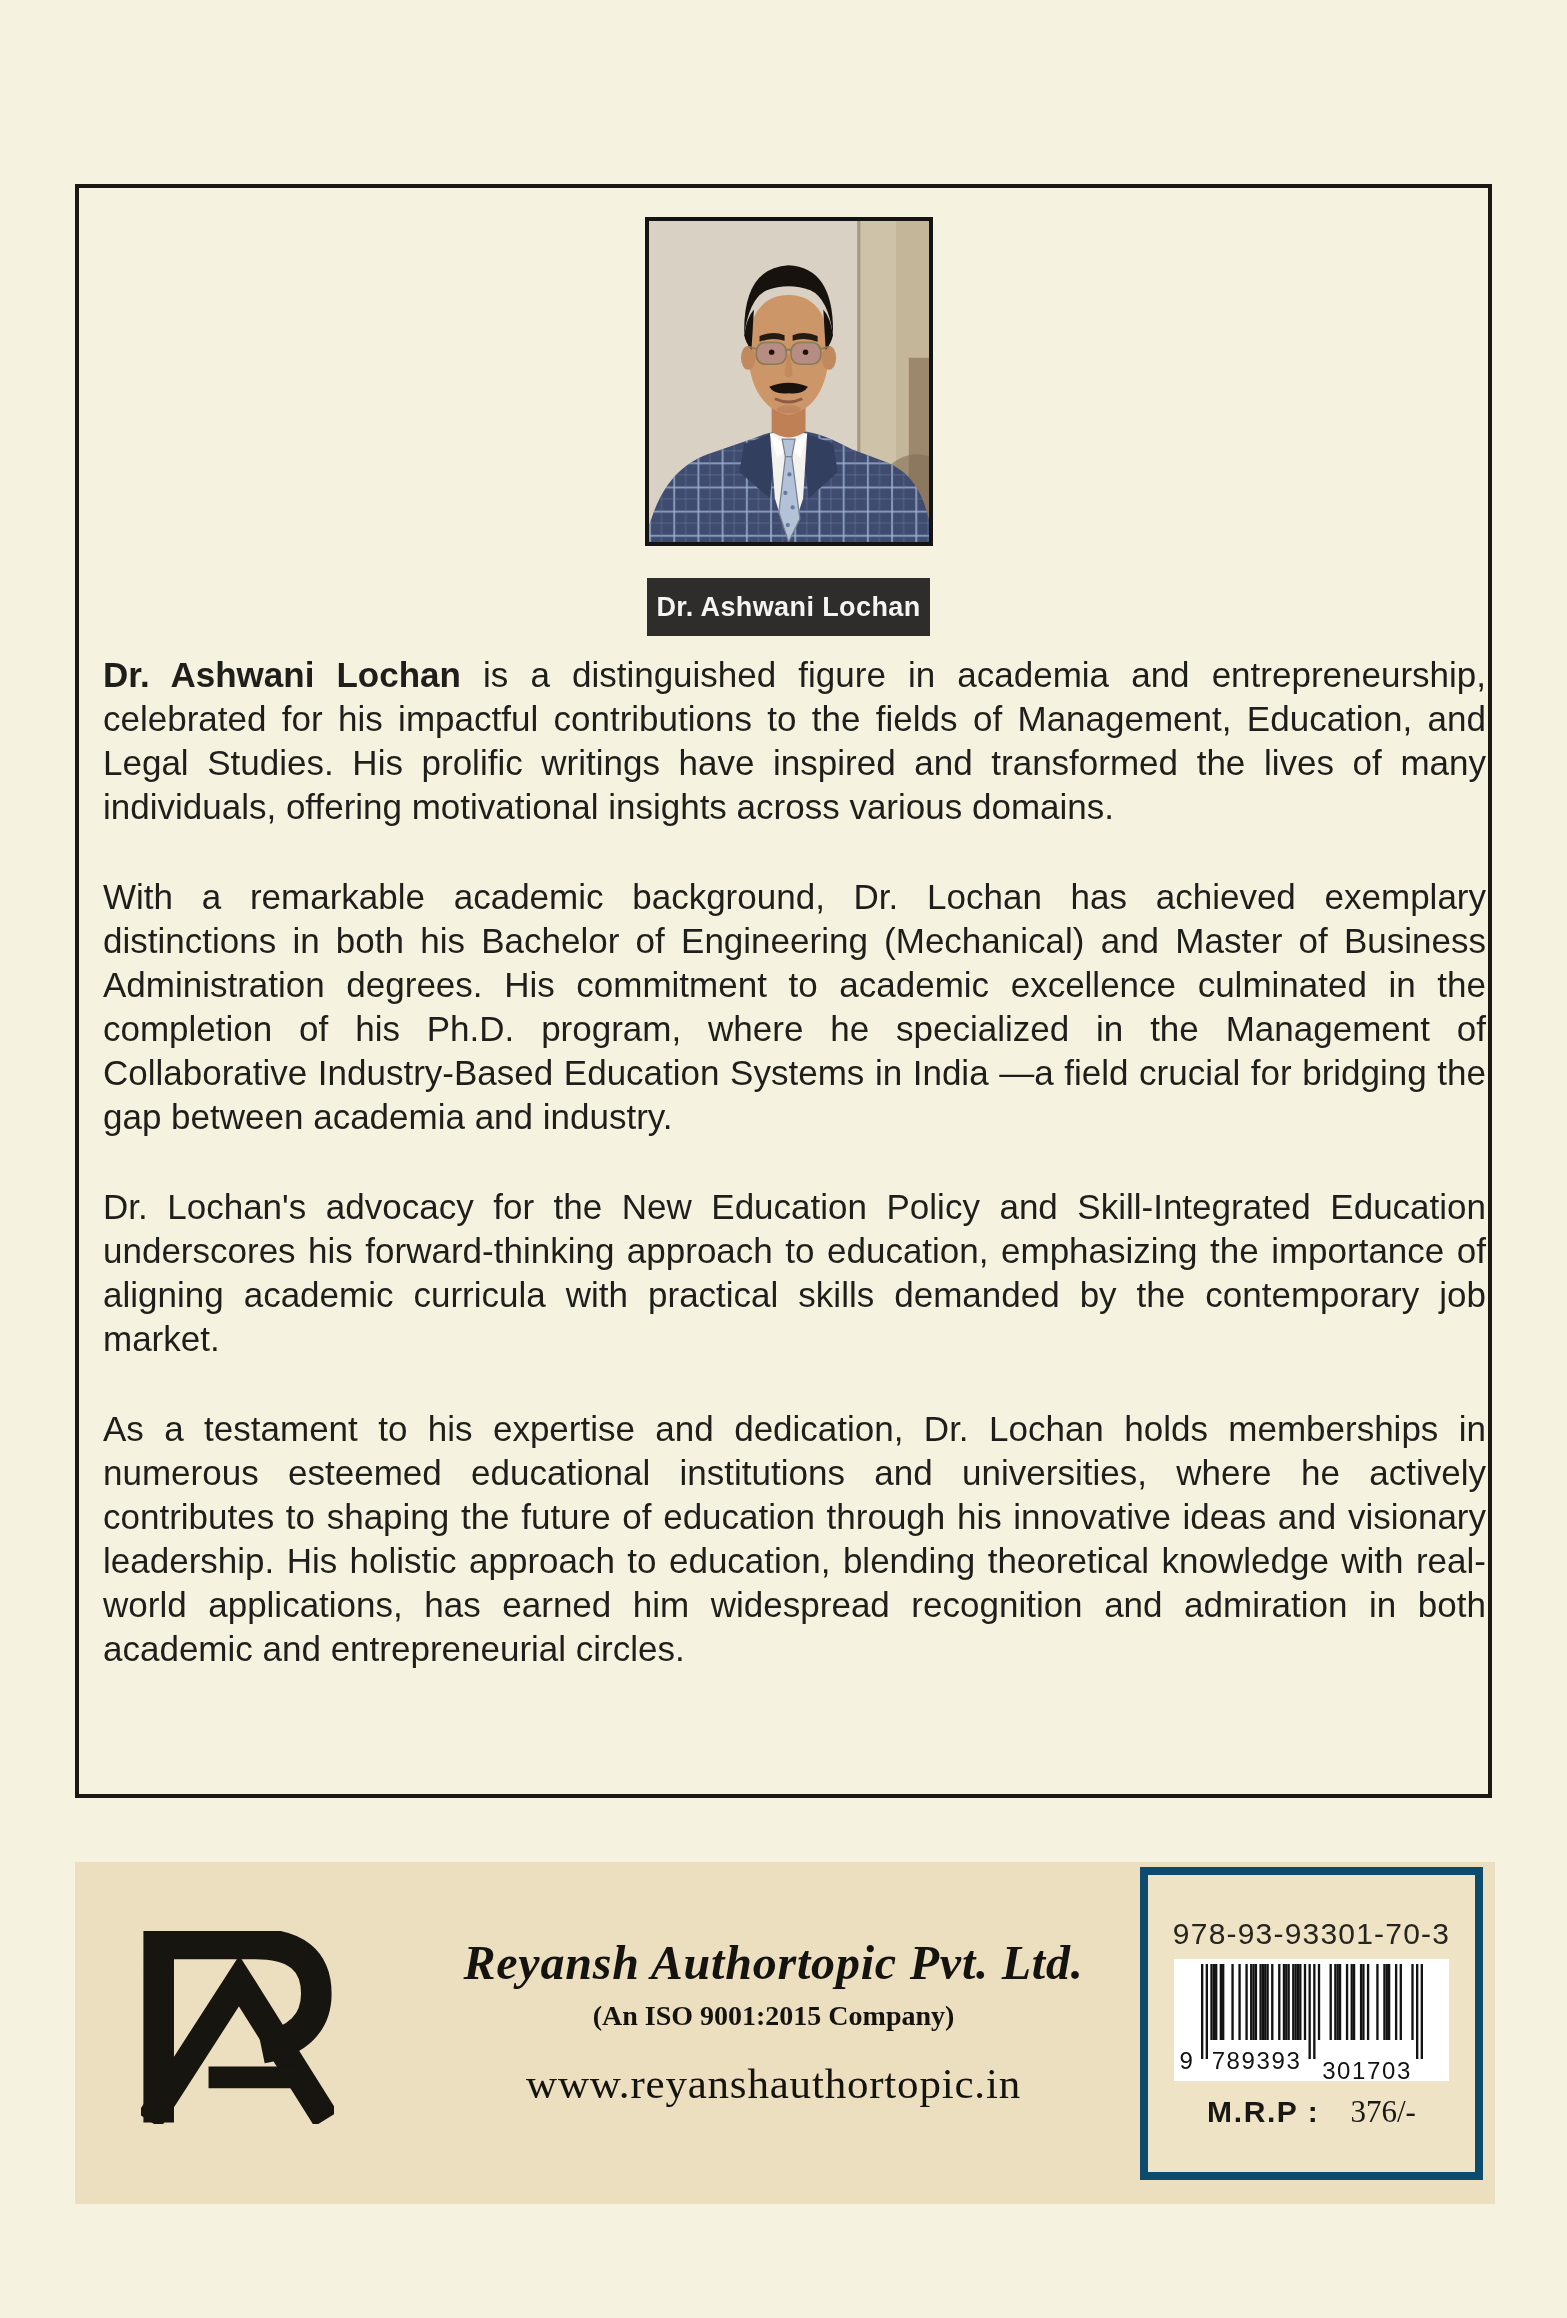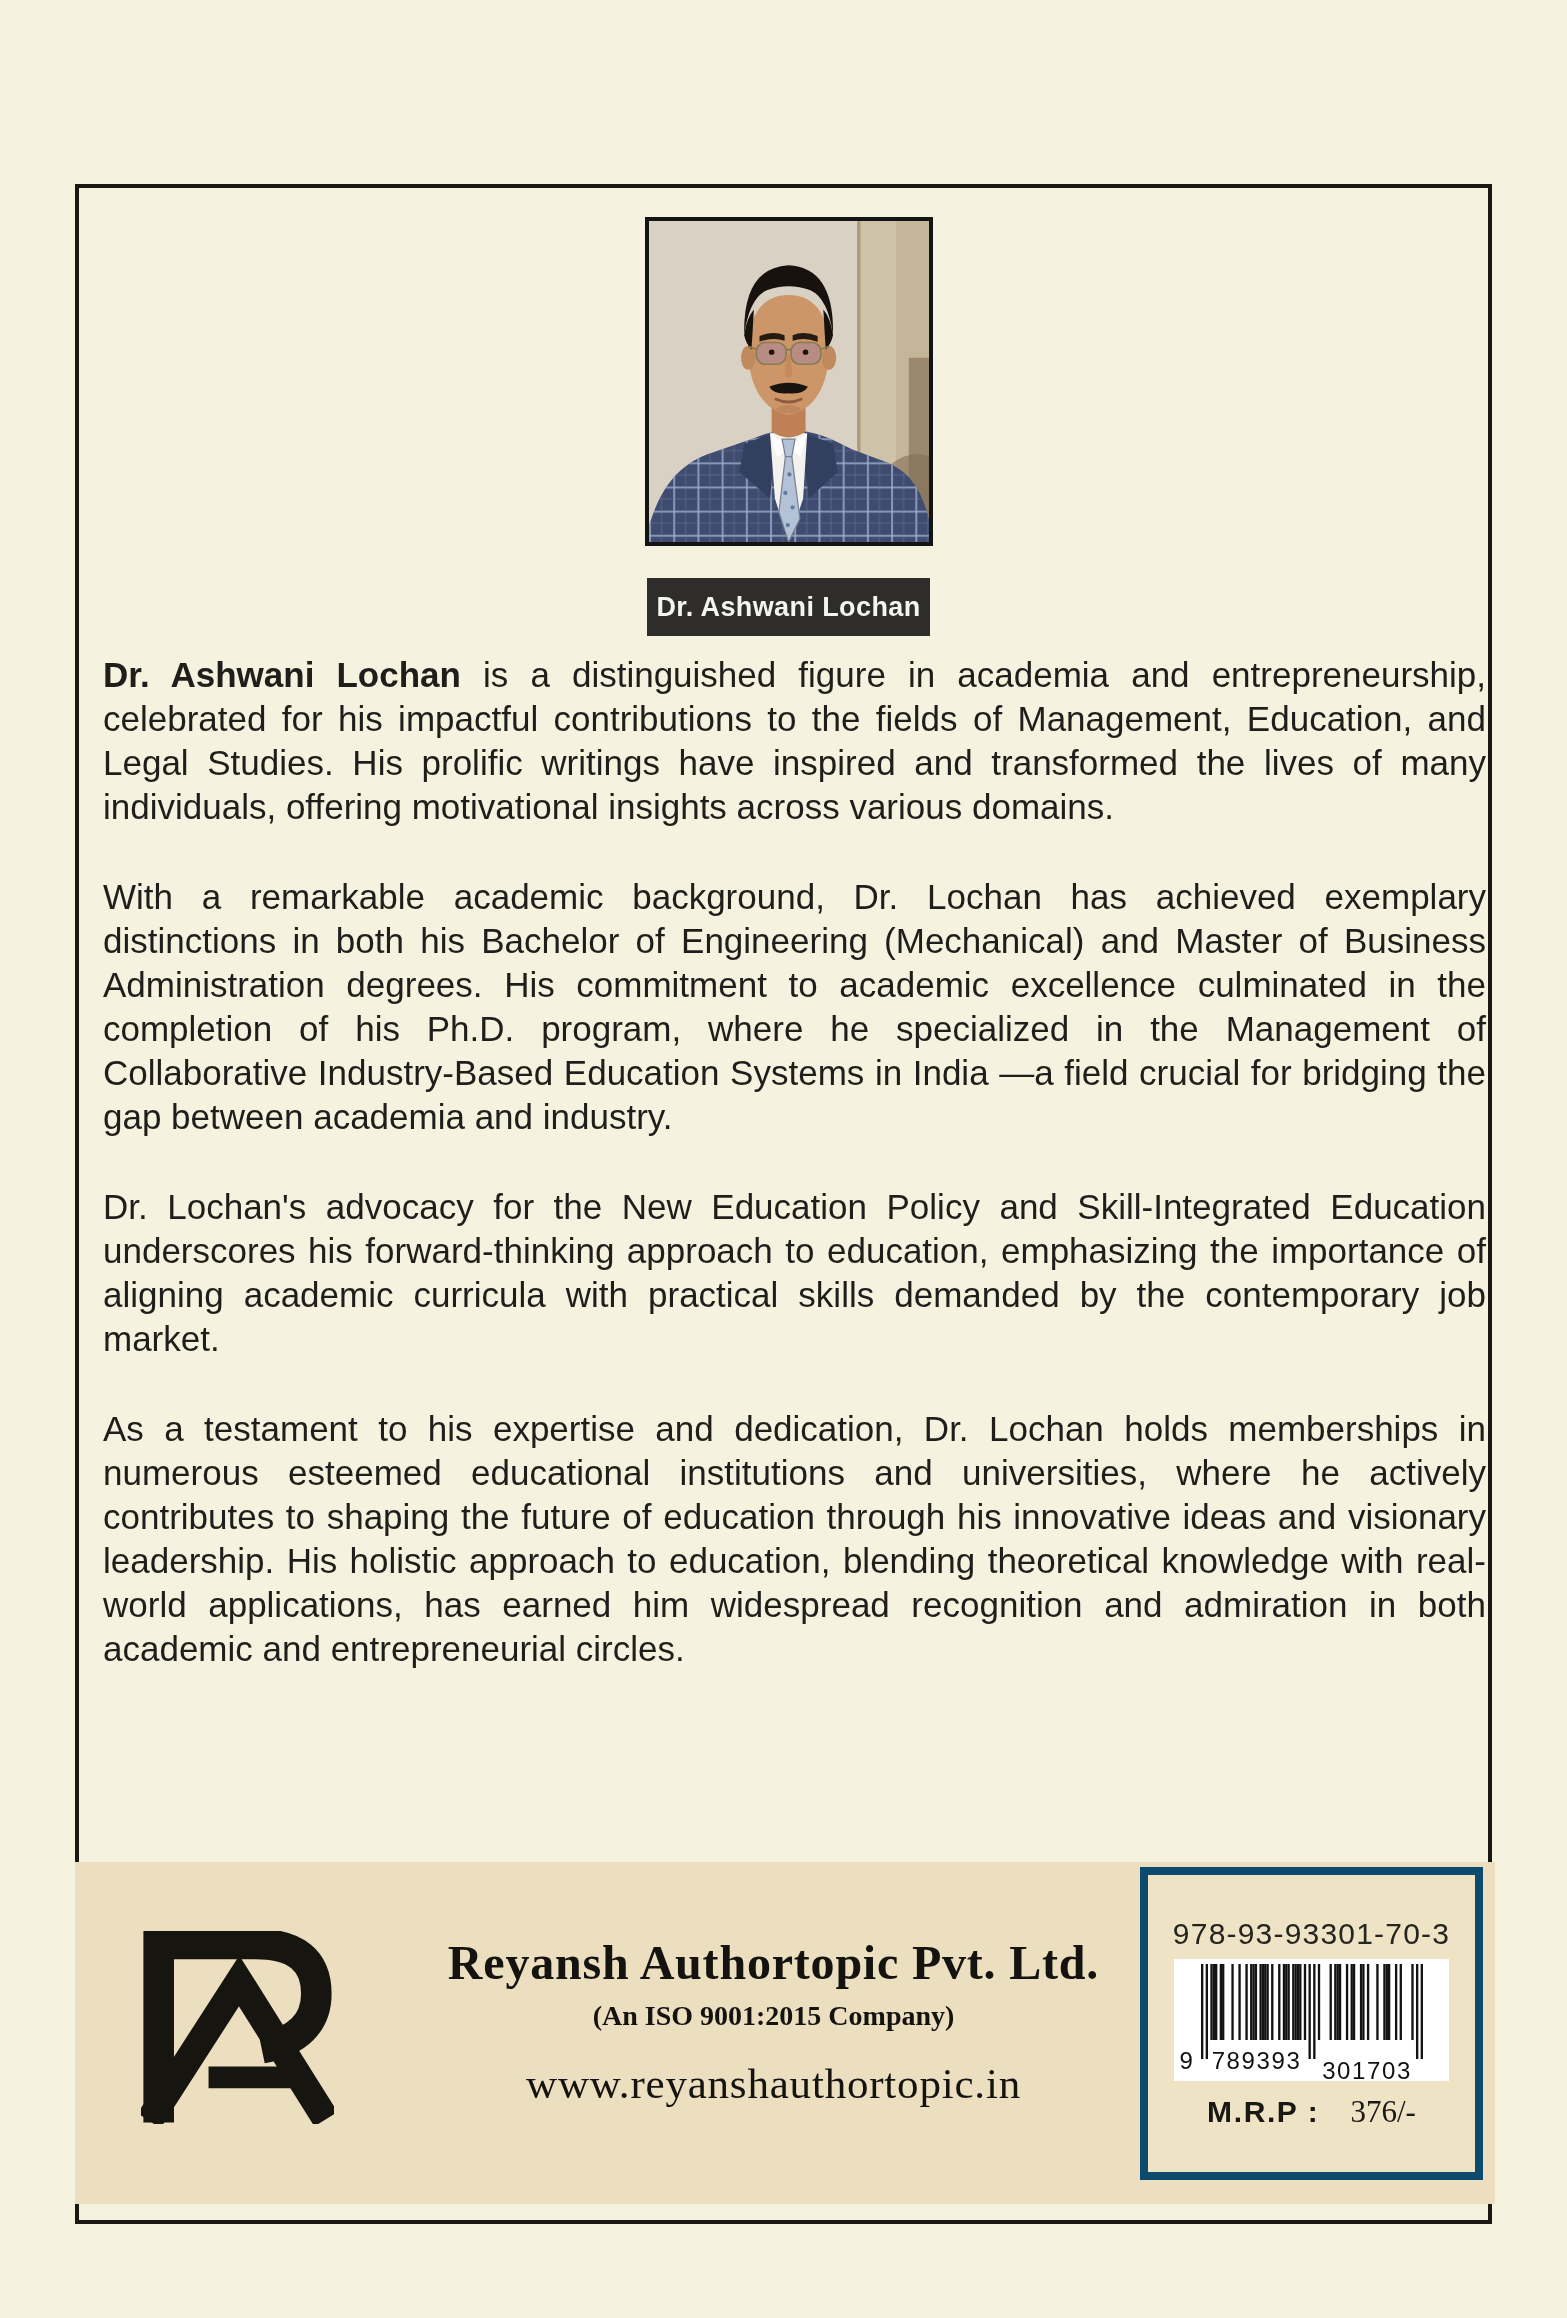--- a/index.html
+++ b/index.html
@@ -5,21 +5,21 @@
   html,body{margin:0;padding:0;}
   body{
     width:1567px;height:2319px;position:relative;
     background:#f5f2df;
     font-family:"Liberation Sans", sans-serif;
     color:#201e1b;
     overflow:hidden;
   }
   
   .bio-box{
-    position:absolute;left:75px;top:184px;width:1417px;height:2040px;
+    position:absolute;left:75px;top:184px;width:1417px;height:1614px;
     border:4.8px solid #1b1813;box-sizing:border-box;background:#f5f2df;padding-left:20px;
   }
   .photo-frame{
     position:absolute;left:566px;top:29px;width:288px;height:329px;
     border:4px solid #141414;box-sizing:border-box;background:#d9d2c4;overflow:hidden;
   }
   .photo-frame svg{display:block;width:100%;height:100%;}
   .photo-caption{
     position:absolute;left:568px;top:390px;width:283px;height:58px;
     background:#2e2d2b;display:flex;align-items:center;justify-content:center;
@@ -41,21 +41,21 @@
     background:#ecdfc0;
   }
   .pub-logo{
     position:absolute;left:66px;top:69px;width:193px;height:193px;
   }
   .pub-center{
     position:absolute;left:259px;top:0;width:879px;height:100%;
     text-align:center;font-family:"Liberation Serif", serif;color:#151310;
   }
   .pub-name{
-    margin-top:74px;font-size:48px;font-weight:700;letter-spacing:0.8px;line-height:53px;
+    margin-top:74px;font-size:48px;font-weight:700;letter-spacing:0.8px;line-height:53px;font-style:italic;
   }
   .pub-iso{
     margin-top:10px;font-size:28px;font-weight:700;line-height:34px;
   }
   .pub-site{
     margin-top:26px;font-size:43px;font-weight:400;letter-spacing:0.8px;line-height:50px;
   }
   
   .isbn-card{
     position:absolute;left:1065px;top:4.8px;width:343px;height:313px;

